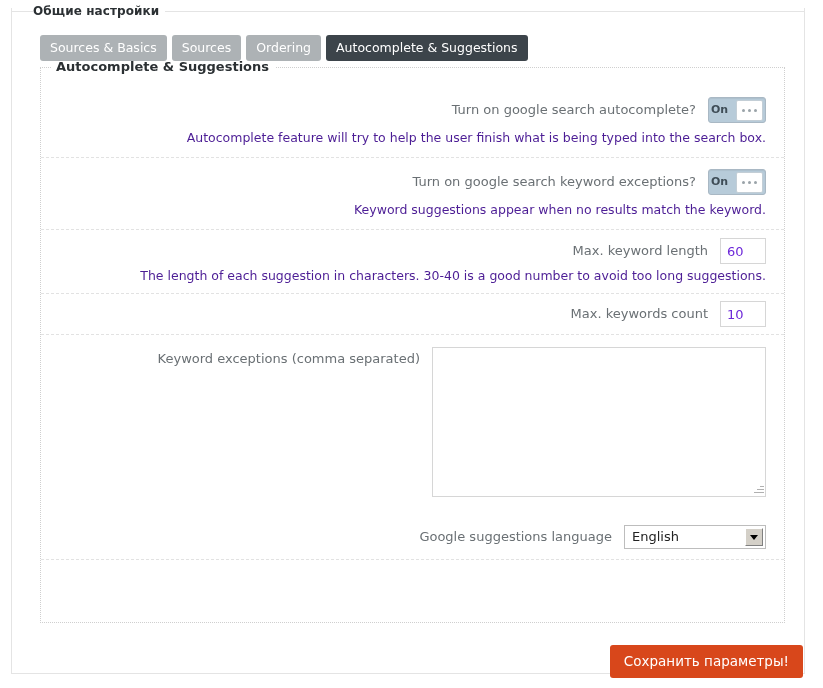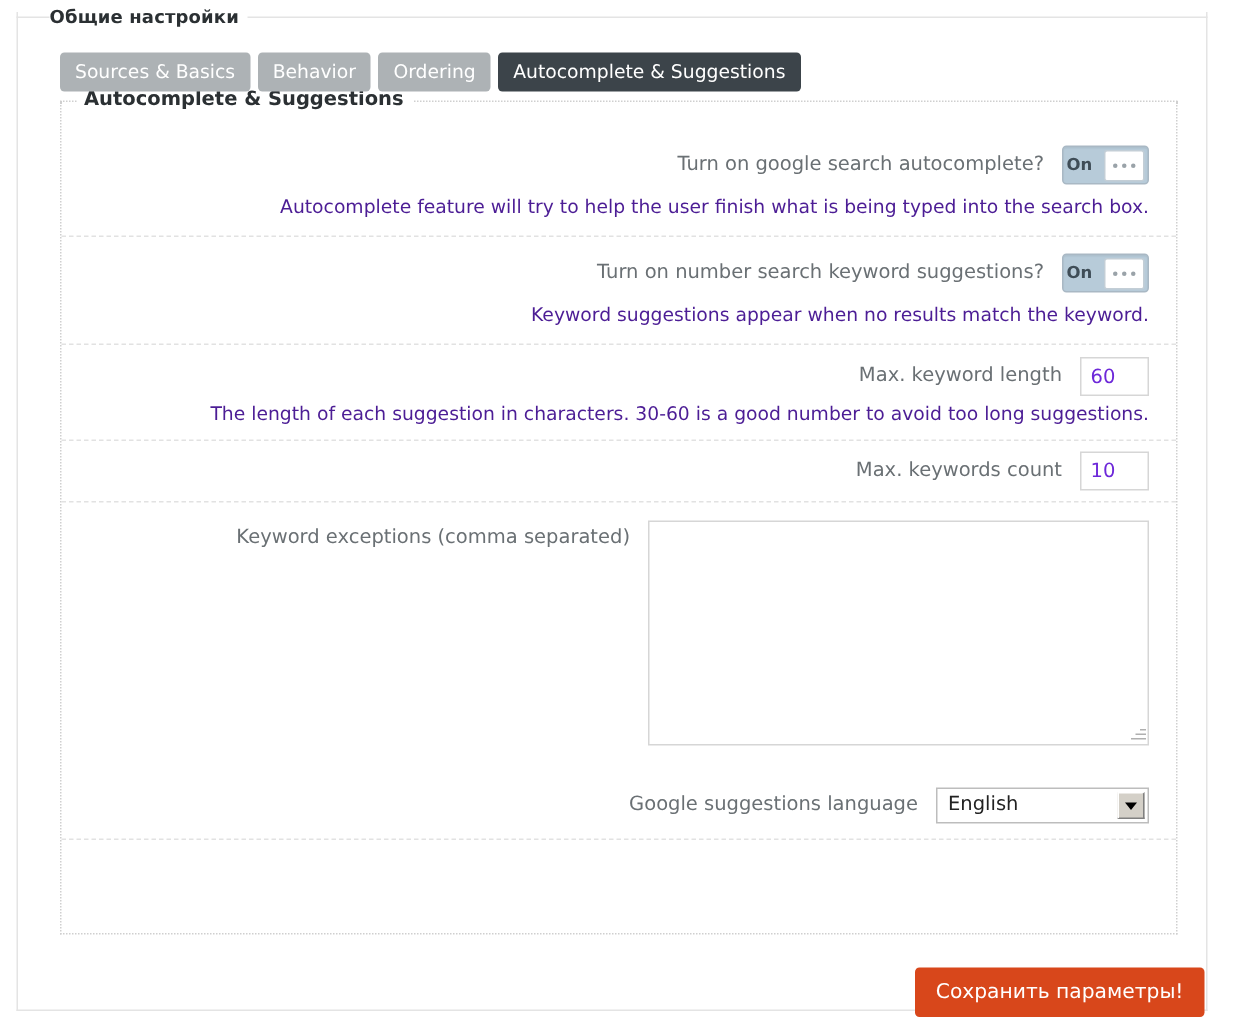--- a/index.html
+++ b/index.html
@@ -325,21 +325,21 @@
 </head>
 <body>
 
 <div class="panel-heading-rule"></div>
 <div class="page-panel"></div>
 
 <div class="panel-heading">Общие настройки</div>
 
 <div class="tabs">
   <button class="tab">Sources &amp; Basics</button>
-  <button class="tab">Behavior</button>
+  <button class="tab">Sources</button>
   <button class="tab">Ordering</button>
   <button class="tab active">Autocomplete &amp; Suggestions</button>
 </div>
 
 <div class="fieldset">
   <div class="fieldset-legend">Autocomplete &amp; Suggestions</div>
 
   <div class="form-body">
 
     <div class="form-row row-toggle">
@@ -352,39 +352,39 @@
               <i></i>
               <i></i>
             </span>
         </span>
       </div>
       <span class="help-text">Autocomplete feature will try to help the user finish what is being typed into the search box.</span>
     </div>
 
     <div class="form-row row-toggle">
       <div class="row-main">
-        <span class="ctl-label">Turn on number search keyword suggestions?</span>
+        <span class="ctl-label">Turn on google search keyword exceptions?</span>
         <span class="switch">
           <span class="switch-on-text">On</span>
           <span class="switch-handle">
               <i></i>
               <i></i>
               <i></i>
             </span>
         </span>
       </div>
       <span class="help-text">Keyword suggestions appear when no results match the keyword.</span>
     </div>
 
     <div class="form-row row-input-help">
       <div class="row-main">
         <span class="ctl-label">Max. keyword length</span>
         <input class="num-input" type="text" value="60" style="">
       </div>
-      <span class="help-text">The length of each suggestion in characters. 30-60 is a good number to avoid too long suggestions.</span>
+      <span class="help-text">The length of each suggestion in characters. 30-40 is a good number to avoid too long suggestions.</span>
     </div>
 
     <div class="form-row row-input">
       <div class="row-main">
         <span class="ctl-label">Max. keywords count</span>
         <input class="num-input" type="text" value="10" style="">
       </div>
     </div>
 
     <div class="form-row row-textarea last">

